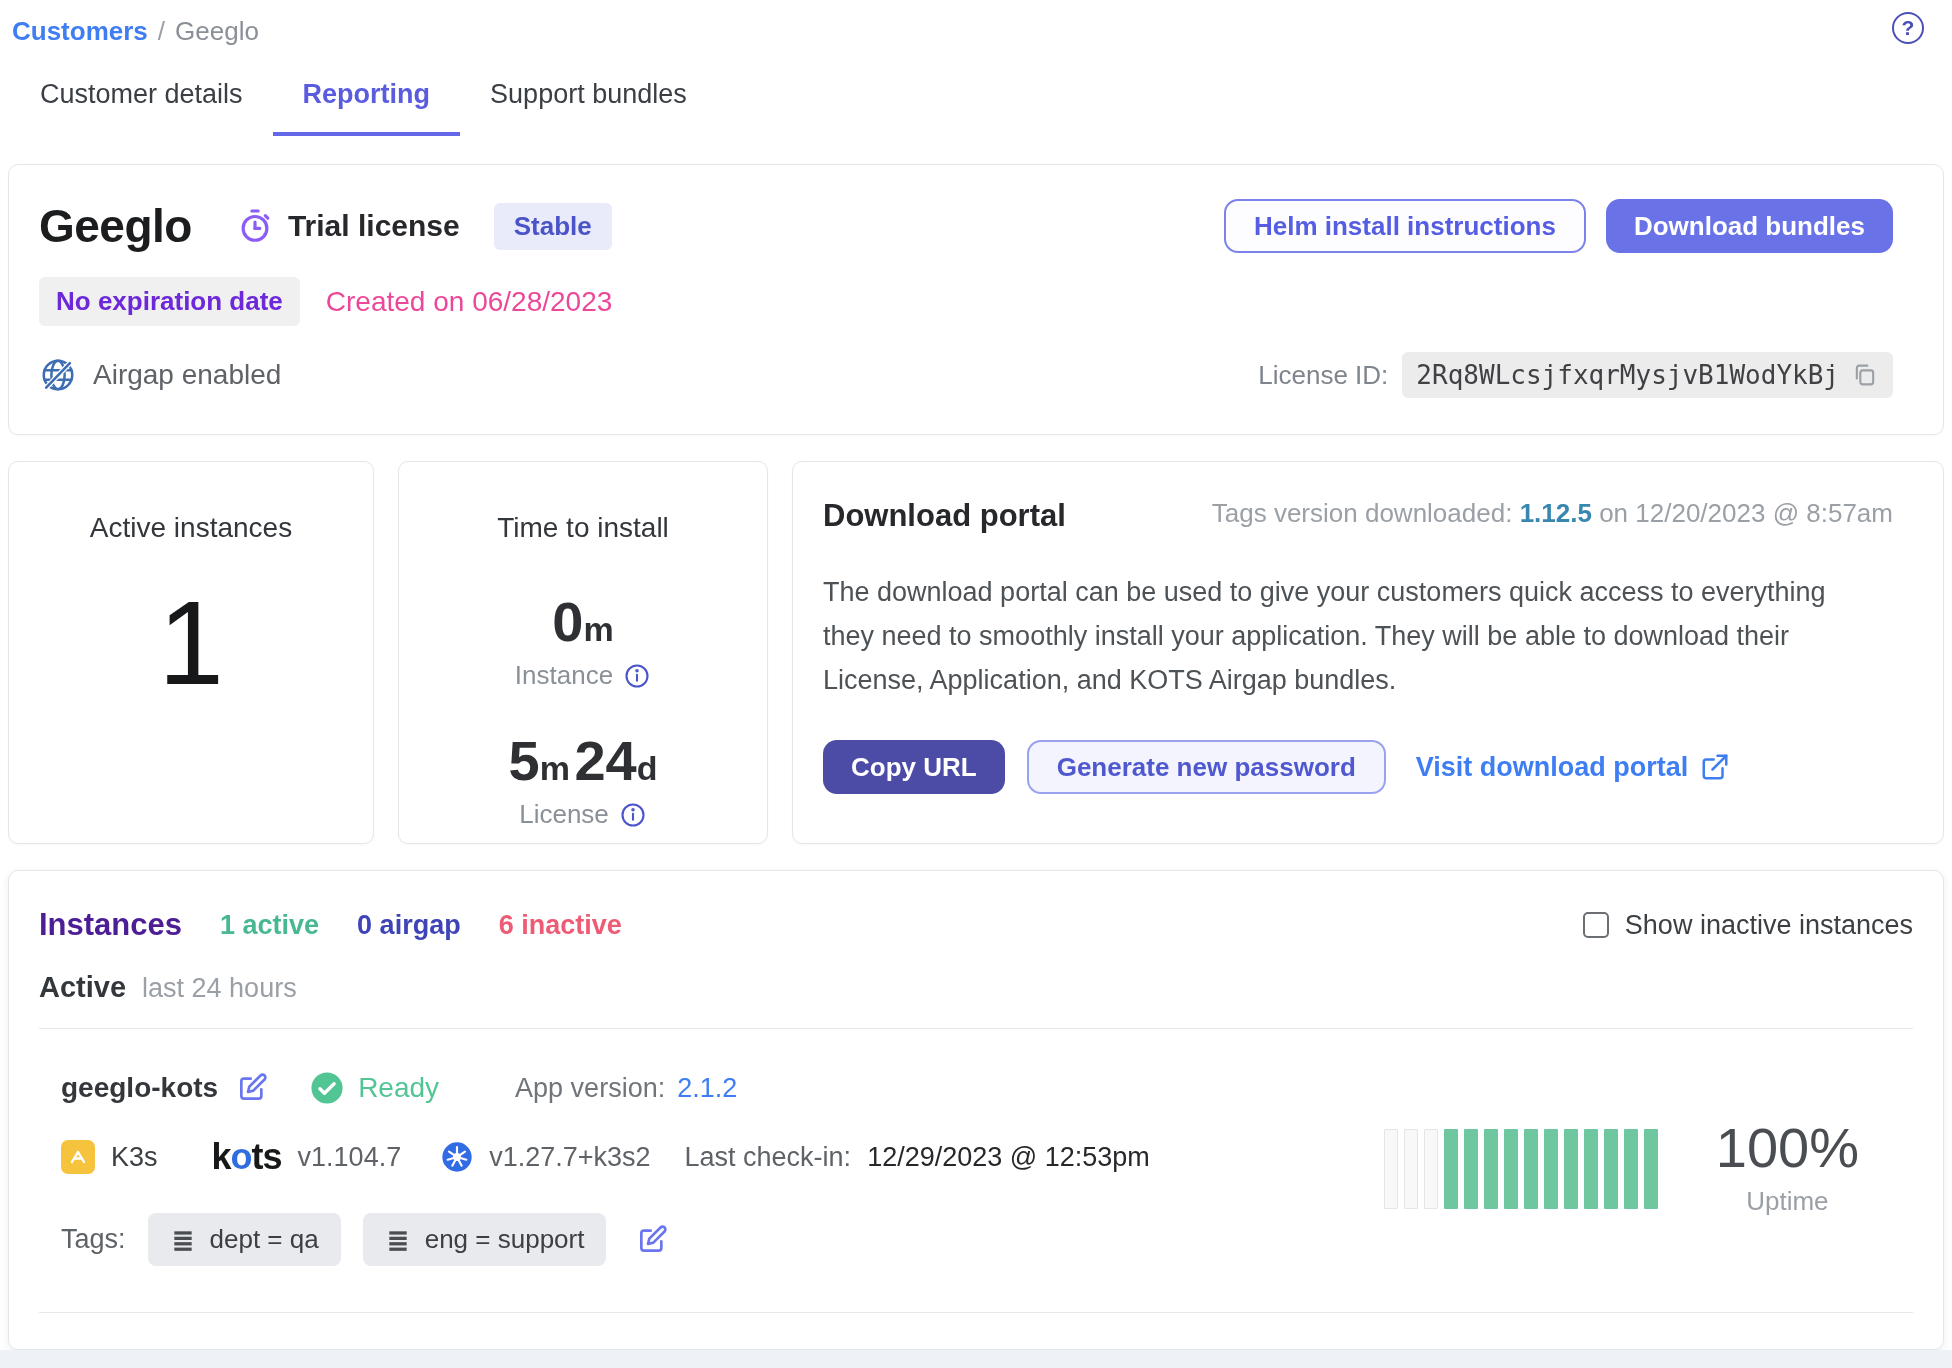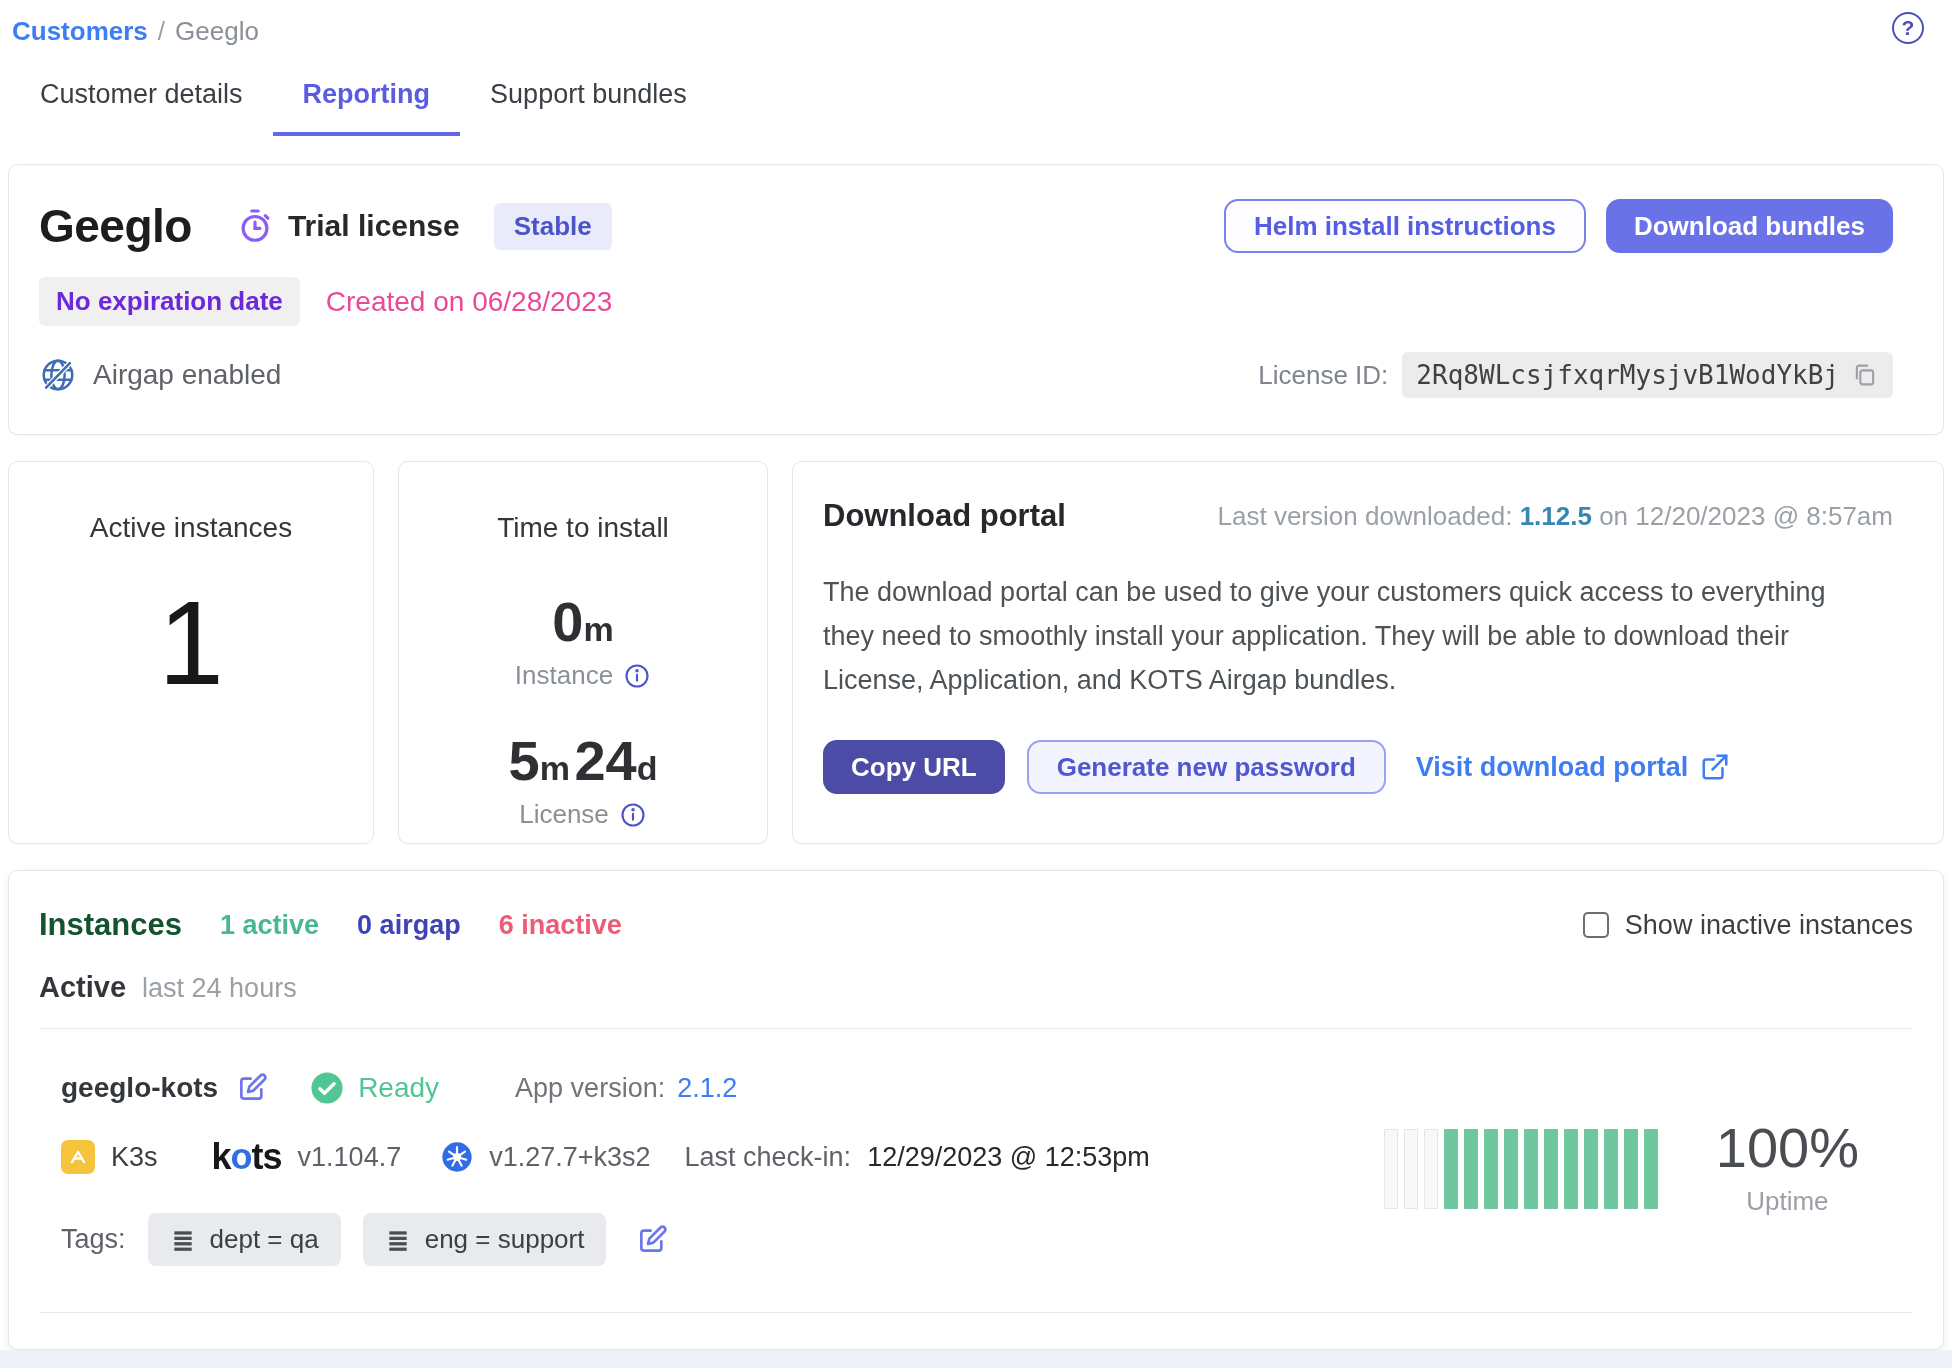--- a/index.html
+++ b/index.html
@@ -53,34 +53,34 @@
   .stat-card-md { width:370px; text-align:center; }
   .stat-title { font-size:28px; color:#33373c; margin-top:50px; }
   .big-number { font-size:118px; color:#17181a; margin-top:40px; line-height:1; }
   .tti-value { margin-top:50px; line-height:1; color:#2e3033; }
   .tti-num { font-size:56px; font-weight:700; }
   .tti-unit { font-size:34px; font-weight:700; }
   .tti-label { margin-top:10px; font-size:26px; color:#8a9097; display:flex; align-items:center; justify-content:center; gap:10px; }
   .tti-value2 { margin-top:42px; line-height:1; color:#2e3033; }
 
   .portal-card { flex:1; padding:36px 50px 0 30px; text-align:left; }
-  .portal-head { display:flex; align-items:center; justify-content:space-between; }
+  .portal-head { display:flex; align-items:flex-start; justify-content:space-between; }
   .portal-title { font-size:31px; font-weight:700; color:#26282b; }
   .portal-meta { font-size:26px; color:#9aa0a6; }
   .portal-meta .ver { color:#3887b0; font-weight:600; cursor:pointer; }
   .portal-desc { margin-top:36px; font-size:27px; line-height:44px; color:#4d5256; max-width:1060px; }
   .portal-actions { margin-top:38px; display:flex; align-items:center; }
   .btn-copy-url { background:#4c4ba6; color:#fff; border:none; font-weight:600; }
   .btn-generate { margin-left:22px; background:#f3f4fe; border:2px solid #9aa1ef; color:#5058cf; font-weight:600; }
   .link-visit { margin-left:30px; color:#3e7df2; font-size:27px; font-weight:600; display:flex; align-items:center; gap:12px; cursor:pointer; }
 
   
   .instances-card { margin:26px 8px 0; padding:36px 30px 0; box-shadow:0 3px 8px rgba(30,40,60,.08); }
   .inst-header { display:flex; align-items:center; }
-  .inst-title { font-size:31px; font-weight:700; color:#14532d; }
+  .inst-title { font-size:31px; font-weight:700; color:#4c1d95; }
   .inst-count { font-size:27px; font-weight:600; margin-left:38px; cursor:pointer; }
   .count-active { color:#47b892; }
   .count-airgap { color:#3e43b8; }
   .count-inactive { color:#ef5b74; }
   .show-inactive { margin-left:auto; display:flex; align-items:center; gap:16px; font-size:27px; color:#3c4043; }
   .checkbox { width:26px; height:26px; border:2px solid #6b6f73; border-radius:5px; background:#fff; cursor:pointer; }
   .inst-subrow { margin-top:28px; display:flex; align-items:baseline; gap:16px; }
   .subrow-title { font-size:29px; font-weight:700; color:#33373c; }
   .subrow-hint { font-size:27px; color:#9aa0a6; }
   .divider { height:1px; background:#e6e8ea; margin-top:24px; }
@@ -231,21 +231,21 @@
               <circle cx="12" cy="7.5" r="0.6" fill="#4b54cc"></circle>
           </svg>
         </span>
       </div>
     </div>
 
     <div class="card portal-card">
       <div class="portal-head">
         <span class="portal-title">Download portal</span>
         <span class="portal-meta">
-          <span>Last version downloaded:</span>
+          <span>Tags version downloaded:</span>
           <span class="ver">1.12.5</span>
           <span>on 12/20/2023 @ 8:57am</span>
         </span>
       </div>
       <div class="portal-desc">The download portal can be used to give your customers quick access to everything they need to smoothly install your application. They will be able to download their License, Application, and KOTS Airgap bundles.</div>
       <div class="portal-actions">
         <button class="btn btn-copy-url">Copy URL</button>
         <button class="btn btn-generate">Generate new password</button>
         <span class="link-visit">
           <span>Visit download portal</span>

